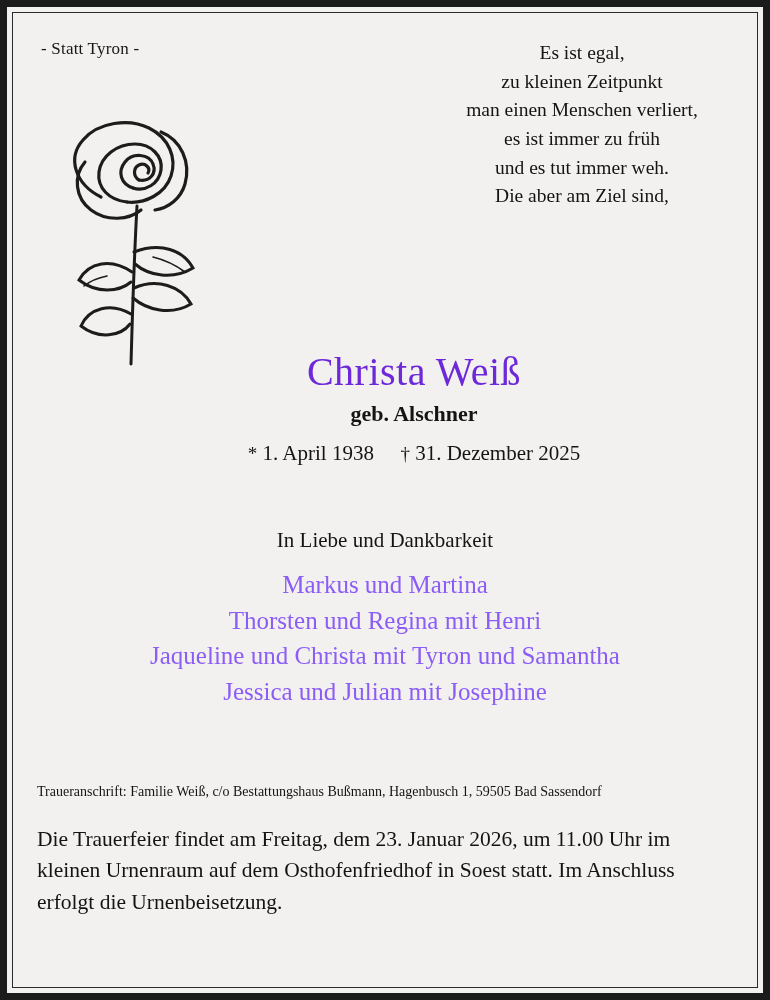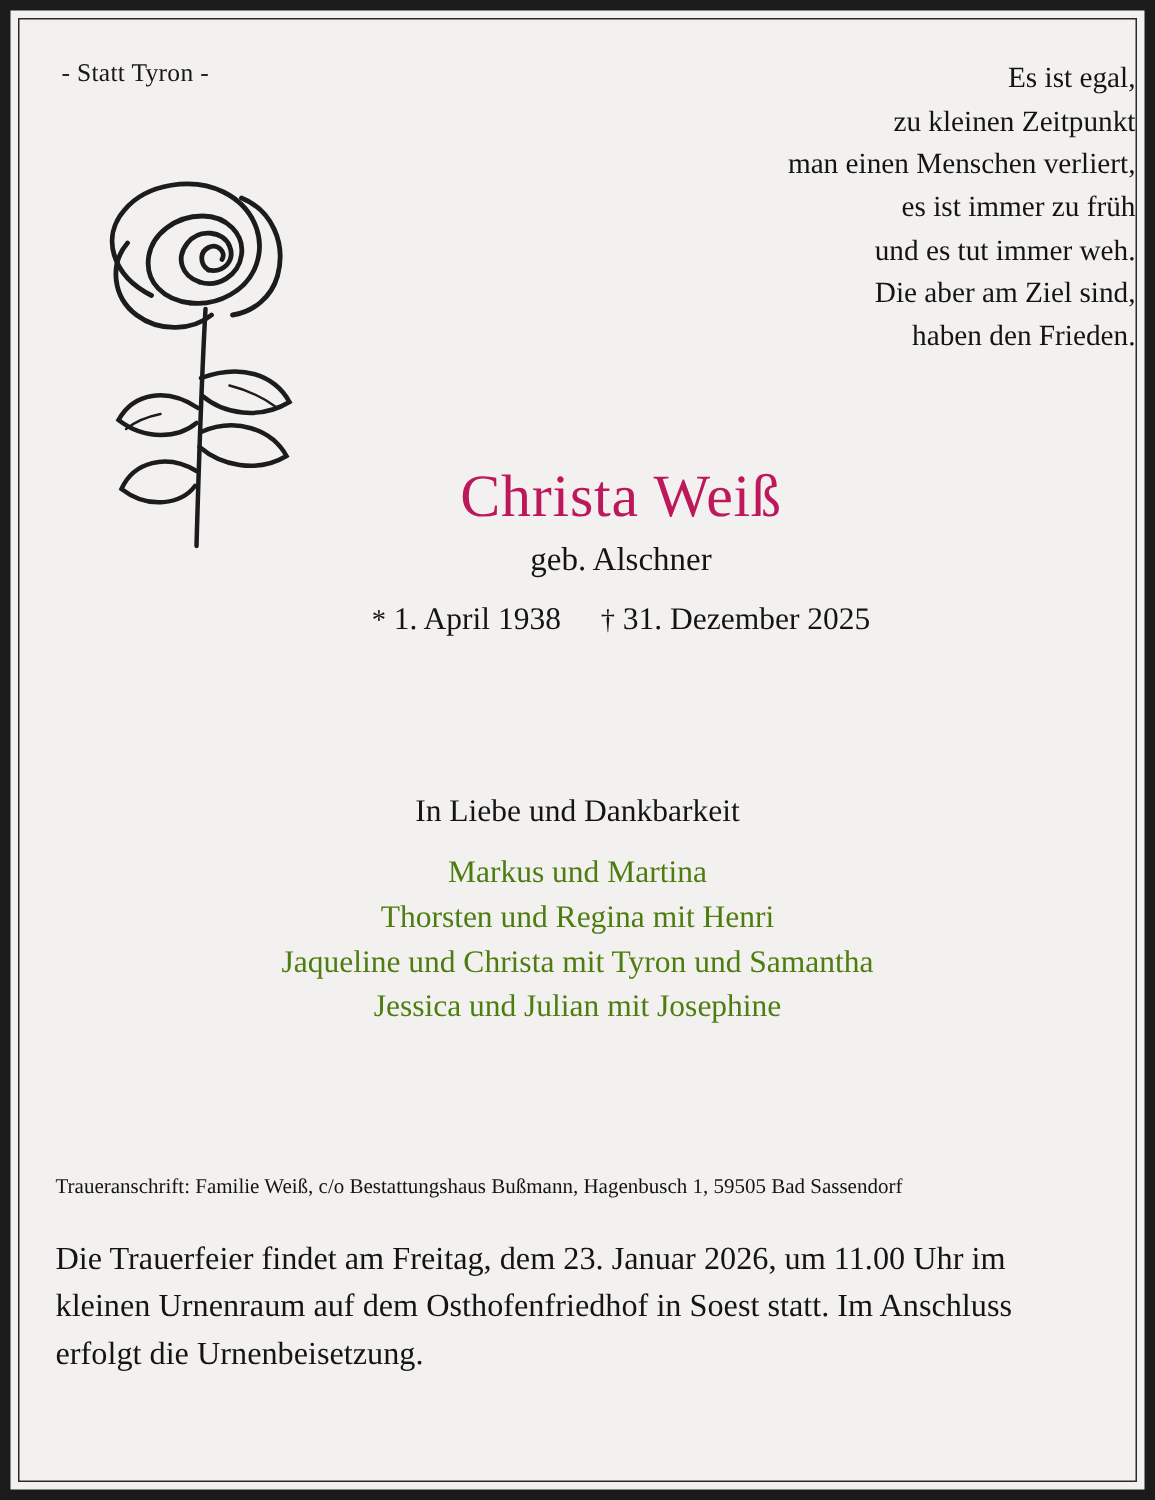--- a/index.html
+++ b/index.html
@@ -46,21 +46,21 @@
     margin: 10px 0 0 8px;
   }
   .verse {
     position: absolute;
     top: 32px;
     left: 400px;
     width: 350px;
     font-size: 19.5px;
     line-height: 1.47;
     color: #141414;
-    text-align: right;
+    text-align: center;
   }
   .verse div {
     white-space: nowrap;
   }
   .rose {
     position: absolute;
     top: 95px;
     left: 34px;
     width: 190px;
     height: 300px;
@@ -68,26 +68,27 @@
   .names-block {
     position: absolute;
     top: 300px;
     left: 0;
     width: 100%;
     text-align: center;
   }
   .deceased-name {
     font-size: 40px;
     letter-spacing: 0.5px;
-    color: #be185d;
+    color: #6d28d9;
     margin-left: 58px;
+    margin-top: 41px;
   }
   .maiden-name {
     font-size: 22px;
-    font-weight: normal;
+    font-weight: bold;
     margin-top: 6px;
     margin-left: 58px;
     color: #141414;
   }
   .dates {
     font-size: 21px;
     margin-top: 14px;
     margin-left: 58px;
     color: #141414;
   }
@@ -105,23 +106,23 @@
     width: 100%;
     text-align: center;
     margin-top: 16px;
   }
   .love-line {
     font-size: 21px;
     color: #141414;
     margin-bottom: 14px;
   }
   .family-line {
-    font-size: 21px;
+    font-size: 25px;
     line-height: 1.42;
-    color: #4d7c0f;
+    color: #8b5cf6;
   }
   .footer {
     position: absolute;
     top: 775px;
     left: 30px;
     right: 26px;
   }
   .address {
     font-size: 14px;
     line-height: 1.45;
@@ -143,21 +144,20 @@
 
     <div class="statt-karten">- Statt Tyron -</div>
 
     <div class="verse">
       <div>Es ist egal,</div>
       <div>zu kleinen Zeitpunkt</div>
       <div>man einen Menschen verliert,</div>
       <div>es ist immer zu früh</div>
       <div>und es tut immer weh.</div>
       <div>Die aber am Ziel sind,</div>
-      <div>haben den Frieden.</div>
     </div>
 
     <div class="rose">
       <svg viewBox="0 0 190 300" width="190" height="300" xmlns="http://www.w3.org/2000/svg">
         <g fill="none" stroke="#1c1c1c" stroke-width="3.2" stroke-linecap="round" stroke-linejoin="round">
           <path d="M60 95 C34 82 26 56 42 38 C57 20 88 16 108 26 C128 36 136 56 130 74 C124 92 104 102 86 100"></path>
           <path d="M86 100 C68 98 56 86 58 70 C60 54 76 42 94 42 C110 42 122 54 120 68 C118 82 104 90 92 86"></path>
           <path d="M92 86 C80 82 76 70 84 60 C92 50 108 52 112 62 C116 72 108 80 98 78"></path>
           <path d="M98 78 C92 74 92 66 98 63 C104 60 110 66 107 71"></path>
           <path d="M44 60 C32 74 34 96 50 108 C66 120 88 118 100 108"></path>

